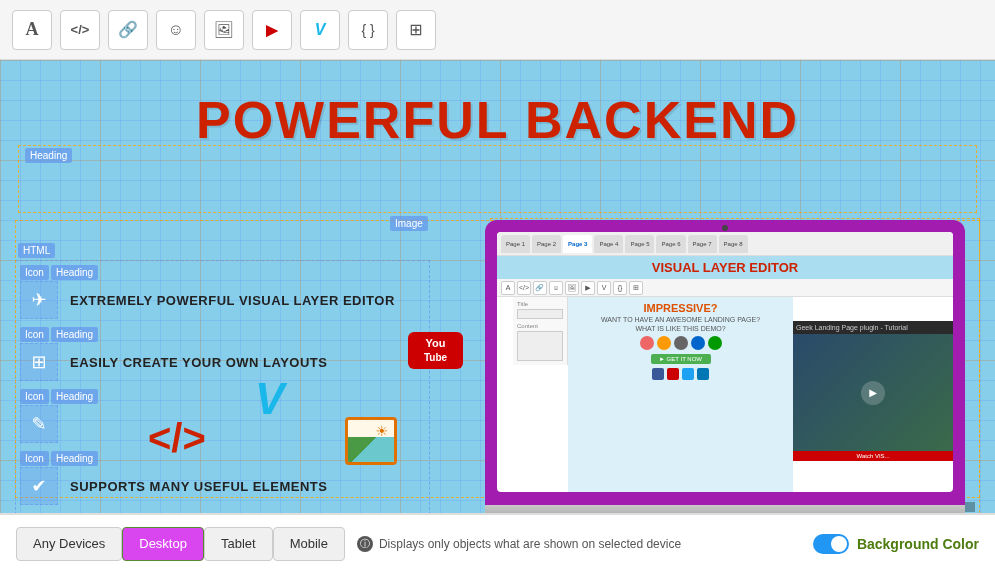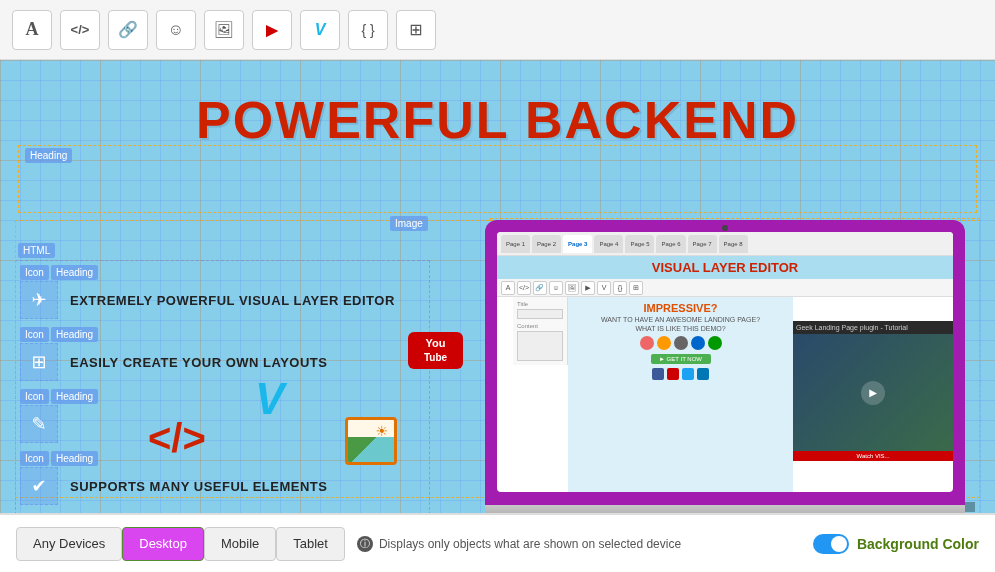--- a/index.html
+++ b/index.html
@@ -610,22 +610,22 @@
   <div class="dashed-border-blue" style="top:200px;left:15px;width:415px;height:270px;"></div>
 
   <div class="dashed-border" style="top:160px;left:15px;right:15px;bottom:15px;"></div>
 
   <div class="dashed-border" style="top:158px;right:15px;width:490px;height:340px;"></div>
 </div>
 
 <div id="bottom-bar">
   <button class="device-btn">Any Devices</button>
   <button class="device-btn active">Desktop</button>
+  <button class="device-btn">Tablet</button>
   <button class="device-btn">Mobile</button>
-  <button class="device-btn">Tablet</button>
   <div class="device-info">
     <div class="info-icon">ⓘ</div>
     <span>Displays only objects what are shown on selected device</span>
   </div>
   <div class="bg-color-toggle">
     <div class="toggle-switch"></div>
     <span class="bg-color-label">Background Color</span>
   </div>
 </div>
 

